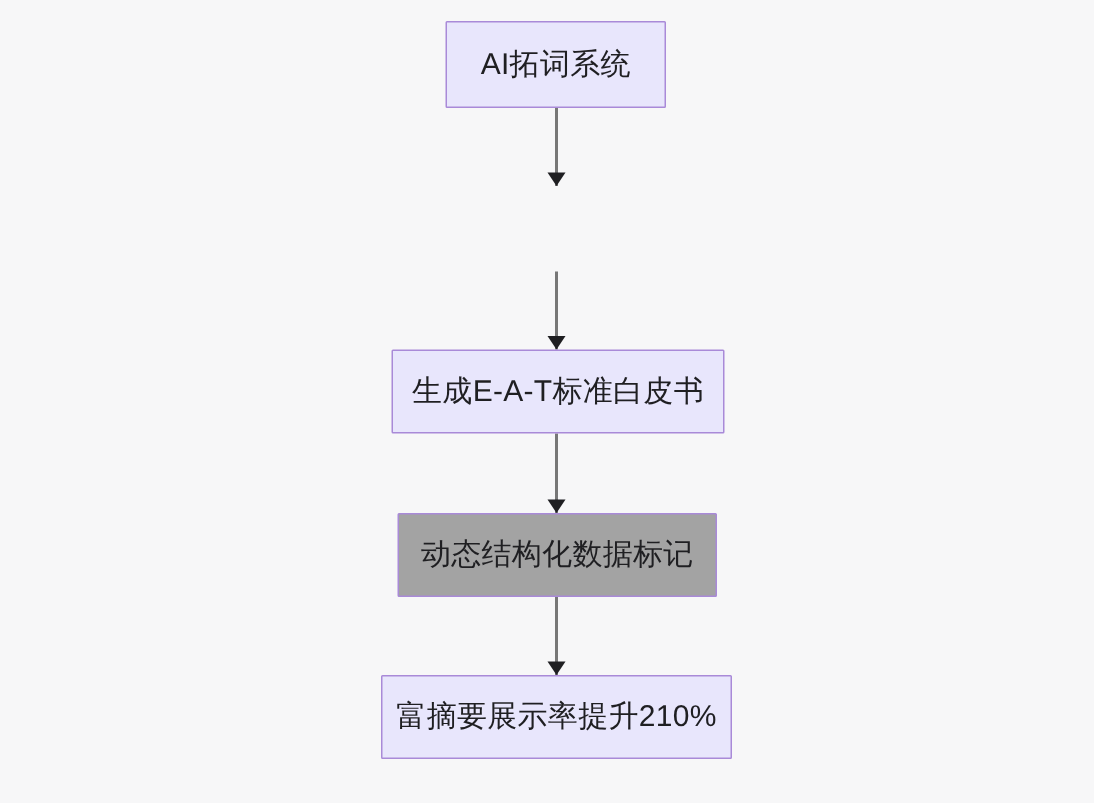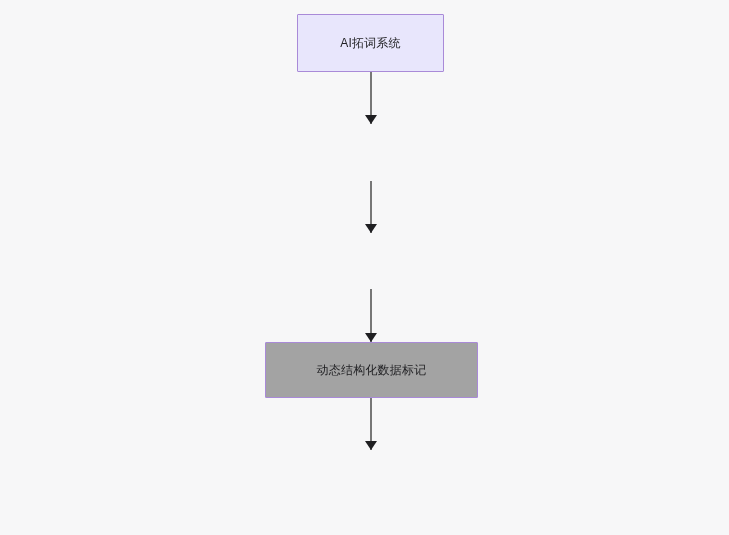--- a/index.html
+++ b/index.html
@@ -21,21 +21,21 @@
   .node {
     position: absolute;
     box-sizing: border-box;
     background: #e8e6fc;
     border: 1.5px solid #a98ad8;
     border-radius: 1px;
     display: flex;
     align-items: center;
     justify-content: center;
     color: #1f1f22;
-    font-size: 12px;
+    font-size: 20px;
     line-height: 1.2;
     letter-spacing: 0.2px;
     white-space: nowrap;
   }
   .node-label {
     display: block;
     padding: 0 10px;
   }
   .connector {
     position: absolute;
@@ -77,17 +77,23 @@
     <div class="arrowhead" style="border-top-color: rgb(31, 31, 34);"></div>
   </div>
   <div class="connector" style="left: 364px; top: 398px; height: 52px;">
     <div class="stem" style="height: 52px; background: rgb(119, 119, 119);"></div>
     <div class="arrowhead" style="border-top-color: rgb(31, 31, 34);"></div>
   </div>
 
   <div class="node" style="left: 297px; top: 14px; width: 147px; height: 58px; background: rgb(232, 230, 252); border-color: rgb(169, 138, 216); color: rgb(31, 31, 34);">
     <span class="node-label">AI拓词系统</span>
   </div>
+  <div class="node" style="left: 261px; top: 233px; width: 222px; height: 56px; background: rgb(232, 230, 252); border-color: rgb(169, 138, 216); color: rgb(31, 31, 34);">
+    <span class="node-label">生成E-A-T标准白皮书</span>
+  </div>
   <div class="node" style="left: 265px; top: 342px; width: 213px; height: 56px; background: #a3a3a3; border-color: rgb(169, 138, 216); color: rgb(31, 31, 34);">
     <span class="node-label">动态结构化数据标记</span>
+  </div>
+  <div class="node" style="left: 254px; top: 450px; width: 234px; height: 56px; background: rgb(232, 230, 252); border-color: rgb(169, 138, 216); color: rgb(31, 31, 34);">
+    <span class="node-label">富摘要展示率提升210%</span>
   </div>
 
 </div>
 
 </body></html>

